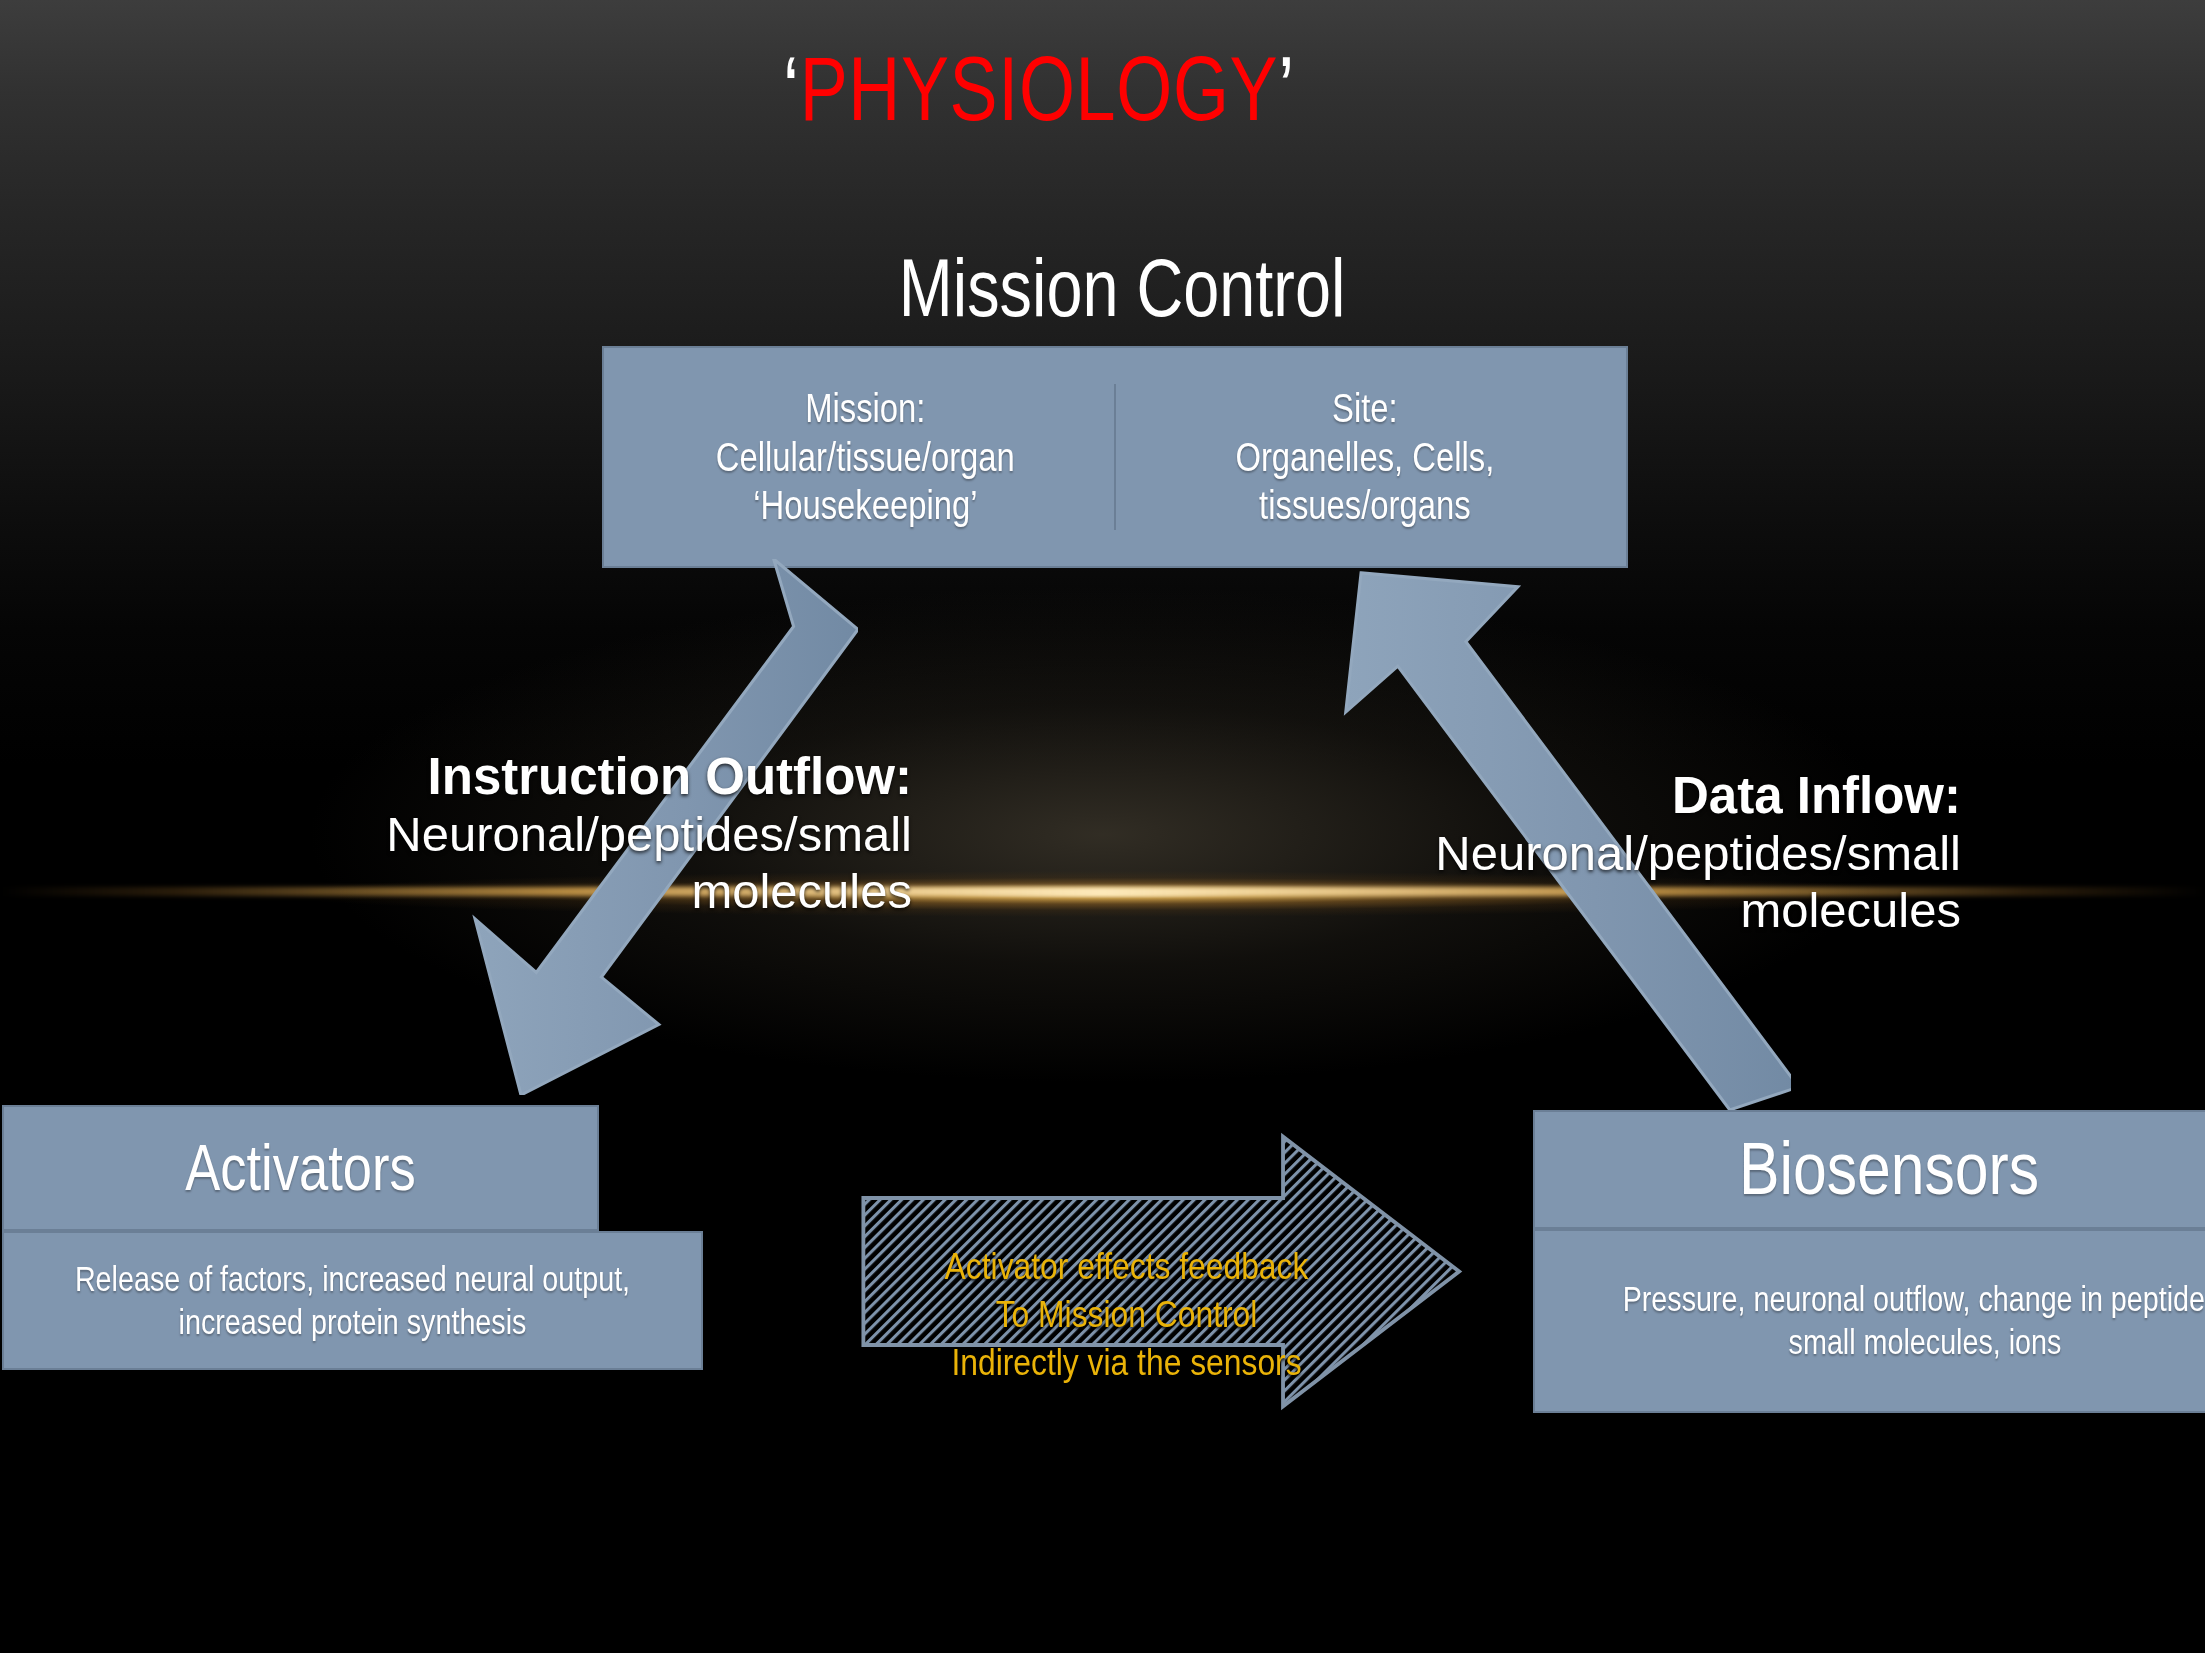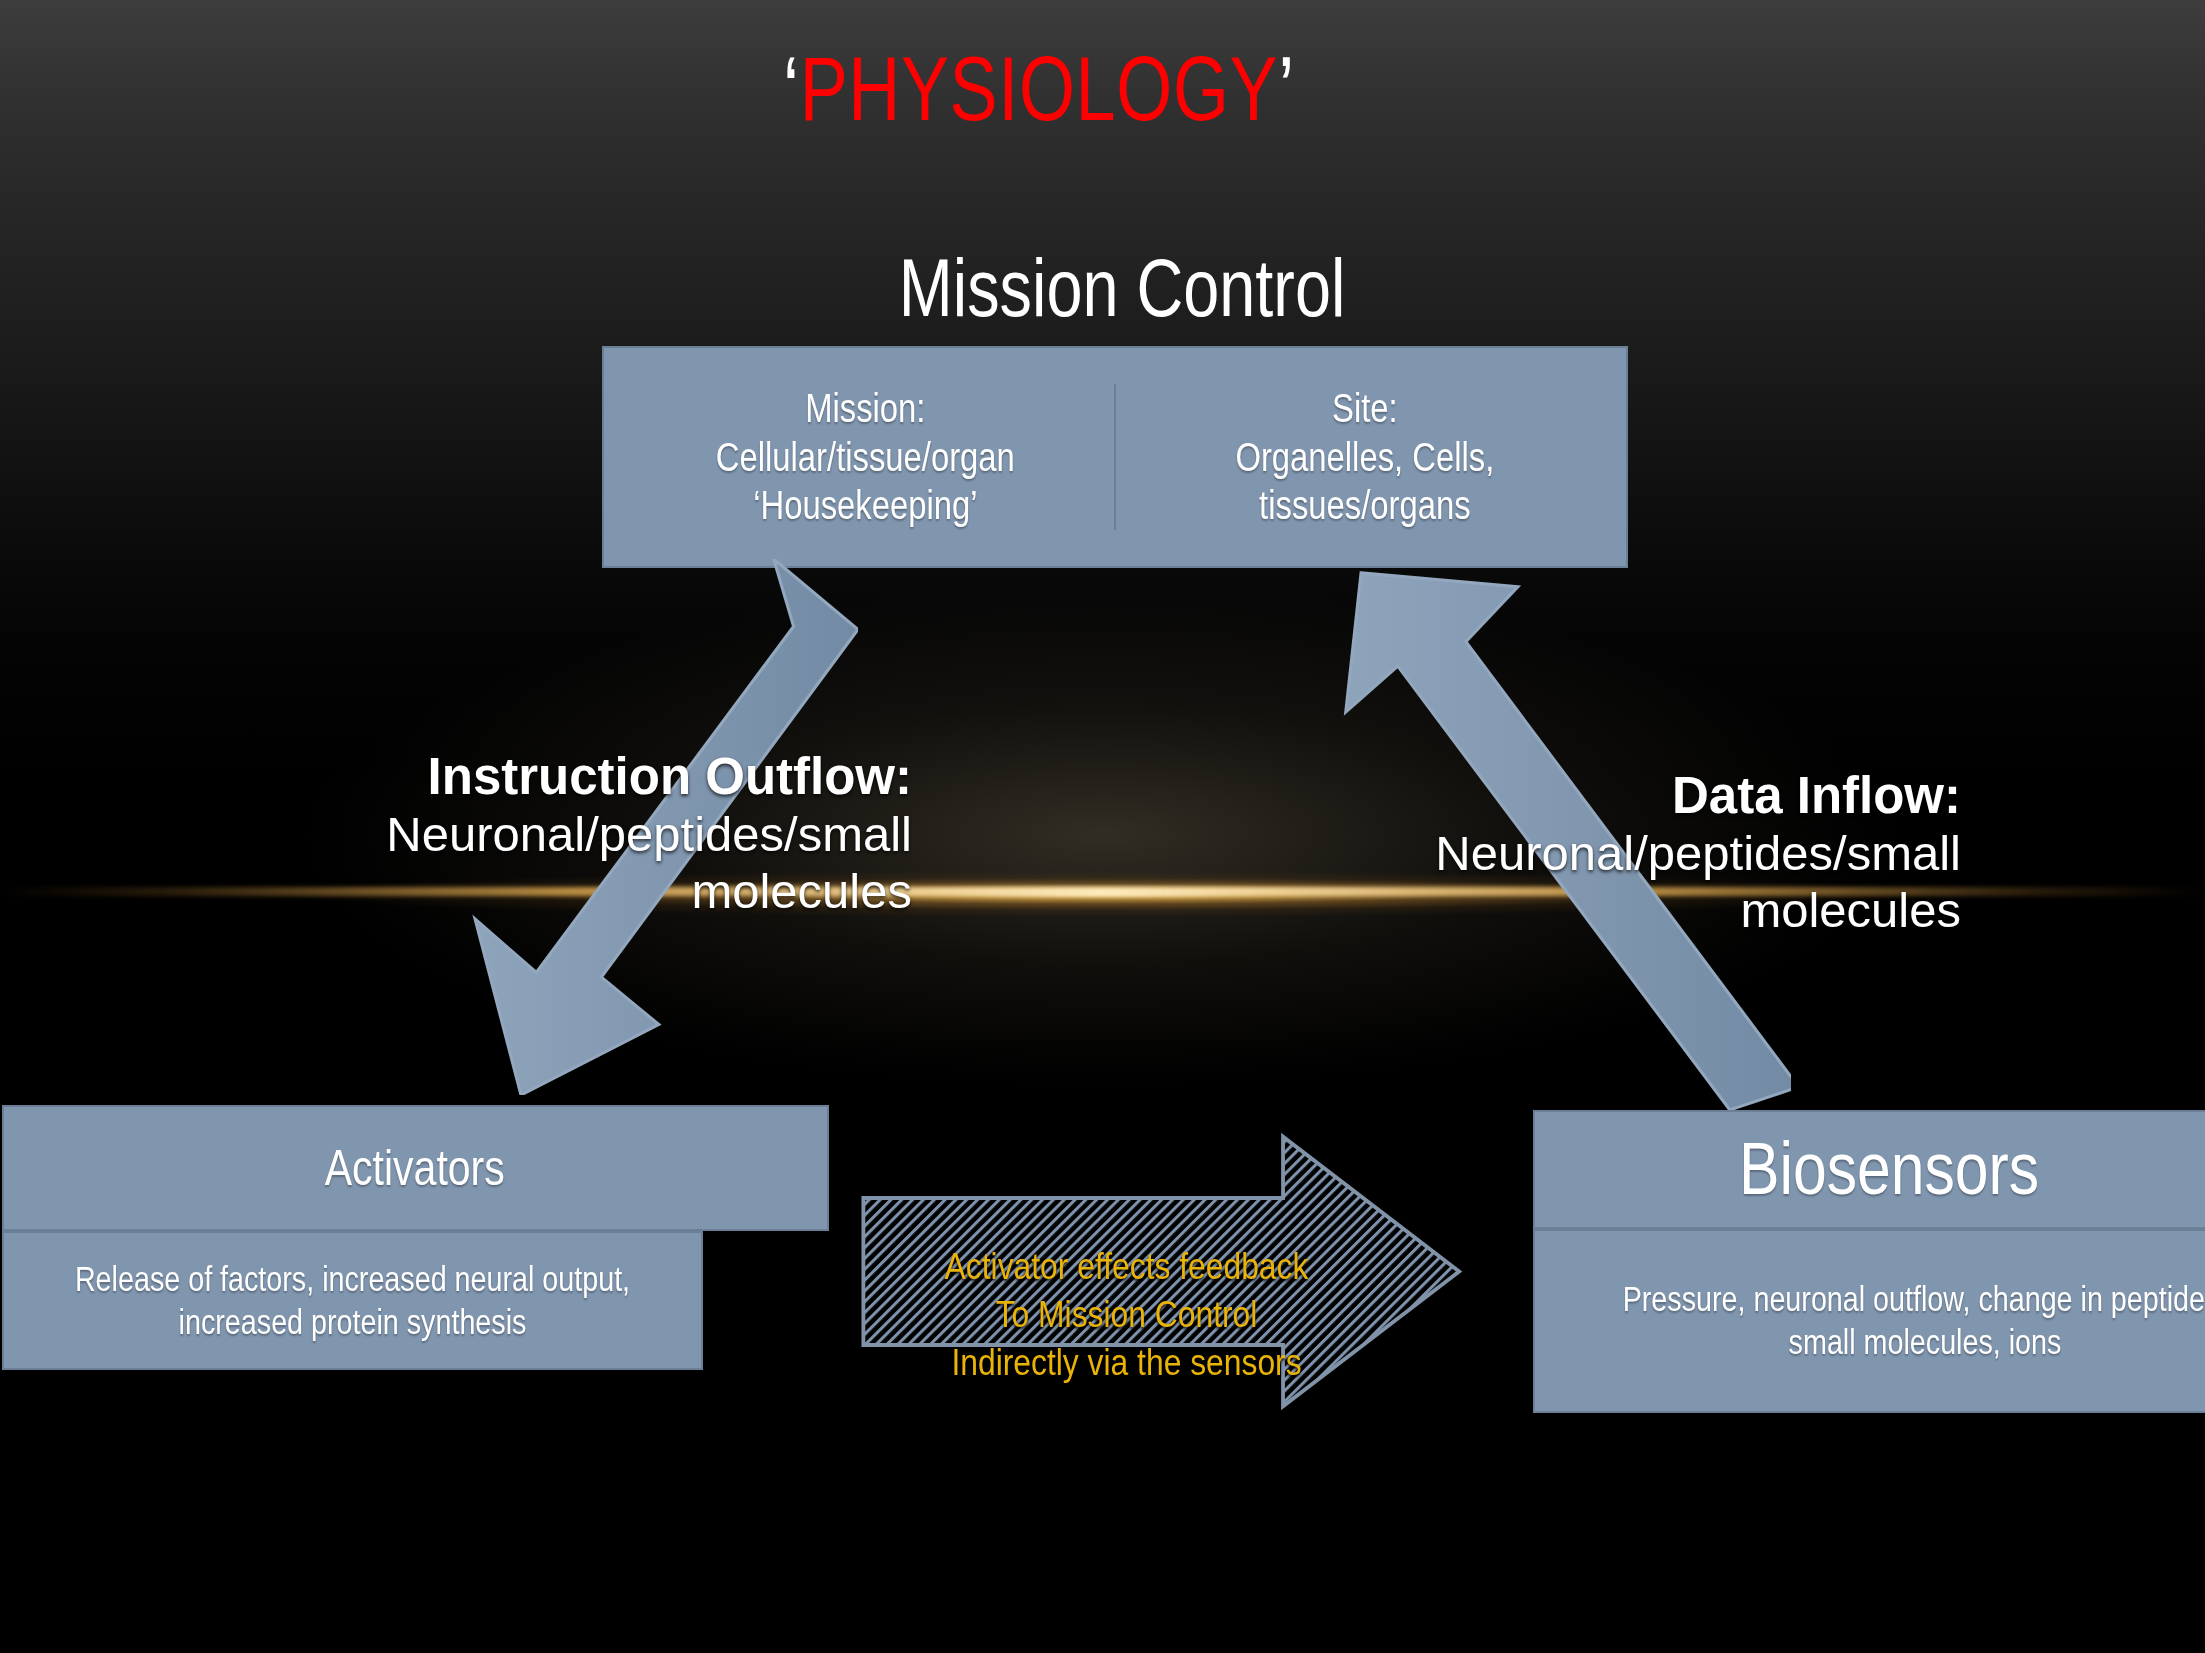--- a/index.html
+++ b/index.html
@@ -147,22 +147,22 @@
     display: flex;
     align-items: center;
     justify-content: center;
     font-size: 40px;
   }
   #mc-box .cell.left { border-right: 2.3px solid #6B7F96; }
 
   
   #act-head {
     left: 1.5px; top: 1105px;
-    width: 827px; height: 126px;
-    font-size: 50px;
+    width: 597px; height: 126px;
+    font-size: 64px;
   }
   #act-body {
     left: 1.5px; top: 1231px;
     width: 701px; height: 139px;
     font-size: 35px;
   }
 
   
   #bio-head {
     left: 1533px; top: 1110px;

